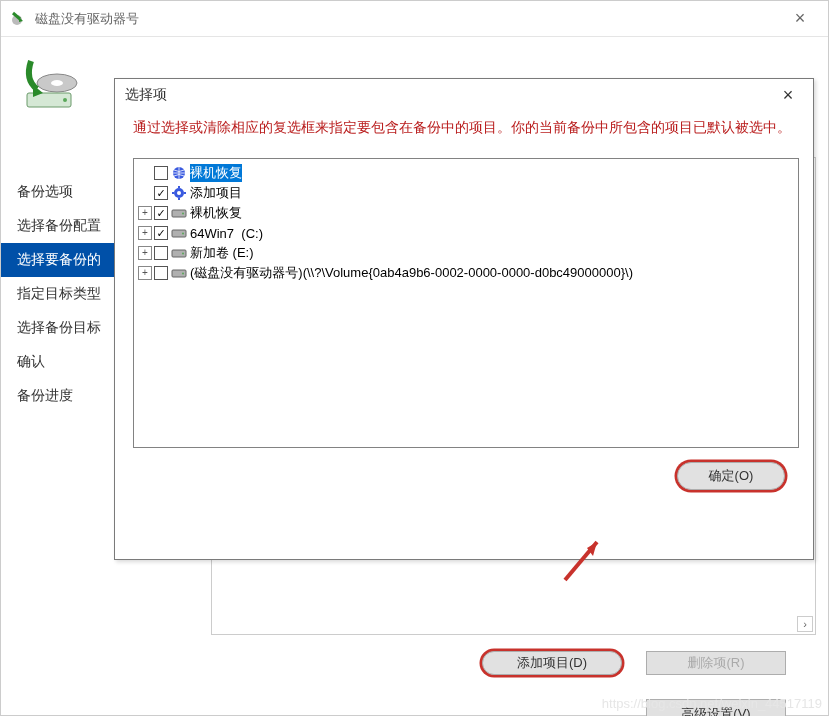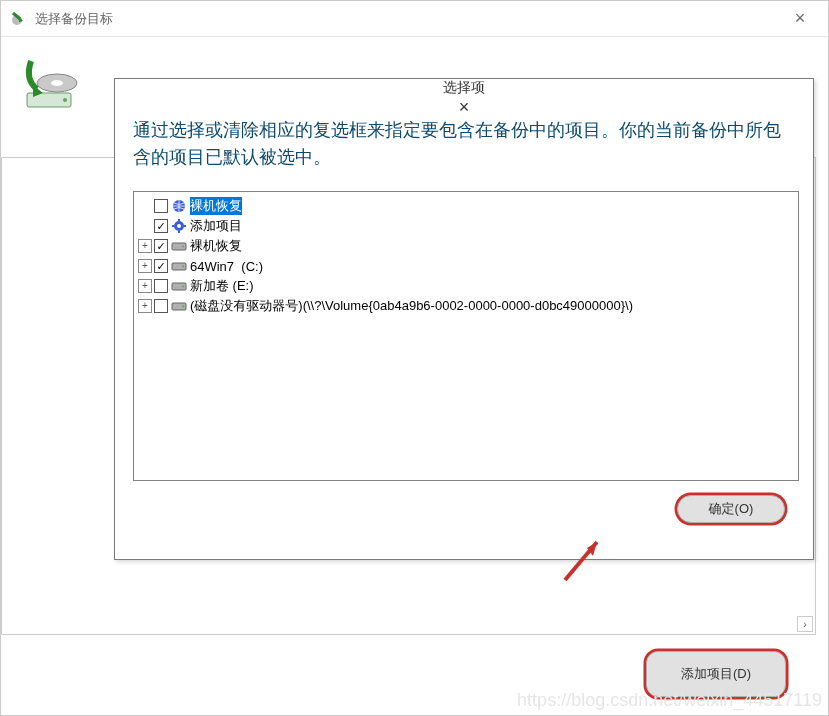--- a/index.html
+++ b/index.html
@@ -20,92 +20,102 @@
 .sidebar { width: 210px; padding: 18px 0 0 0; }
 .sidebar-item { padding: 8px 16px; font-size: 14px; color: #333; }
 .sidebar-item.active { background: #0050a8; color: #fff; }
 .sidebar-item.sub { }
 
 .content-area { flex: 1; padding: 0 12px 0 0; position: relative; }
 .content-box { border: 1px solid #ccc; height: 478px; position: relative; }
 .scroll-arrow { position: absolute; right: 2px; bottom: 2px; width: 16px; height: 16px; border: 1px solid #ccc; font-size: 11px; text-align: center; line-height: 14px; color: #666; cursor: pointer; }
 
 .lower-buttons { display: flex; justify-content: flex-end; gap: 24px; padding: 16px 30px 0 0; }
-.lower-buttons .btn { width: 140px; height: 46px; }
+.lower-buttons .btn { width: 140px; height: 24px; }
 .lower-buttons2 { display: flex; justify-content: flex-end; padding: 24px 30px 0 0; }
 .lower-buttons2 .btn { width: 140px; height: 30px; }
 
 .btn { border: 1px solid #adadad; background: #e1e1e1; font-size: 13px; cursor: pointer; display: flex; align-items: center; justify-content: center; color: #333; }
 .btn.disabled { color: #aaa; cursor: default; }
 .btn.highlighted { box-shadow: 0 0 0 2.5px #c8322c; border-radius: 12px; }
 
 
 .dialog { position: absolute; left: 114px; top: 78px; width: 700px; height: 482px; background: #fff; border: 1px solid #7a7a7a; box-shadow: 2px 2px 4px rgba(0,0,0,0.15); }
-.dialog-titlebar { height: 32px; display: flex; align-items: center; padding: 0 10px; flex-direction: column; }
+.dialog-titlebar { height: 32px; display: flex; align-items: center; padding: 0 10px; }
 .dialog-title { font-size: 14px; color: #333; }
 .dialog-spacer { flex: 1; }
 .dialog-close { font-size: 18px; color: #333; cursor: pointer; width: 30px; text-align: center; font-family: Arial, sans-serif; }
-.dialog-desc { padding: 6px 18px 12px 18px; font-size: 18px; color: #0c4a6e; line-height: 1.5; font-family: Liberation Serif, serif; }
+.dialog-desc { padding: 6px 18px 12px 18px; font-size: 14px; color: #b91c1c; line-height: 1.5; font-family: Liberation Serif, serif; }
 .tree-box { margin: 8px 14px 0 18px; border: 1px solid #828282; height: 290px; background: #fff; overflow: auto; padding: 4px 4px; }
 .tree-row { display: flex; align-items: center; height: 20px; font-size: 13px; font-family: "SimSun", monospace; }
 .tree-row .expander { width: 14px; height: 14px; border: 1px solid #888; font-size: 10px; line-height: 12px; text-align: center; margin-right: 2px; cursor: pointer; color: #555; }
 .tree-row .expander.blank { border: none; visibility: hidden; }
 .tree-row .chk { width: 14px; height: 14px; border: 1px solid #555; margin-right: 2px; display: flex; align-items: center; justify-content: center; cursor: pointer; font-size: 12px; }
 .tree-row .chk.checked::after { content: "✓"; font-size: 11px; color: #000; }
 .tree-row .node-icon { width: 18px; height: 16px; margin-right: 2px; display: flex; align-items: center; justify-content: center; }
 .tree-row .label { white-space: pre; }
 .tree-row .label.selected { background: #0078d7; color: #fff; }
 
 .dialog-buttons { display: flex; justify-content: flex-end; gap: 18px; padding: 14px 28px 0 0; }
 .dialog-buttons .btn { width: 108px; height: 28px; }
 .dialog-buttons .btn.highlighted { border-radius: 14px; }
 
 
 .anno-arrow { position: absolute; left: 557px; top: 528px; width: 48px; height: 48px; pointer-events: none; }
 
-.watermark { position: absolute; right: 6px; bottom: 4px; font-size: 18px; color: #e6e6e6; font-family: Arial, sans-serif; }
+.watermark { position: absolute; right: 6px; bottom: 4px; font-size: 13px; color: #e6e6e6; font-family: Arial, sans-serif; }
 </style>
 </head>
 <body>
 
 <div class="main-window">
   <div class="titlebar">
     <span class="icon-wrap">
       <svg width="18" height="18" viewBox="0 0 18 18">
           <circle cx="7" cy="10" r="5" fill="#bbb"></circle>
           <path d="M3 3 L10 9" stroke="#2a8a2a" stroke-width="3" fill="none"></path>
           <polygon points="9,7 13,11 9,12" fill="#2a8a2a"></polygon>
         </svg>
     </span>
-    <span class="titlebar-title">选择备份目标</span>
+    <span class="titlebar-title">磁盘没有驱动器号</span>
     <span class="titlebar-spacer"></span>
     <span class="titlebar-close">×</span>
   </div>
 
   <div class="header-area">
     <div class="disk-icon-wrap">
       <svg width="64" height="64" viewBox="0 0 64 64">
         <ellipse cx="38" cy="28" rx="20" ry="9" fill="#c9c9c9" stroke="#888"></ellipse>
         <ellipse cx="38" cy="28" rx="6" ry="3" fill="#fff"></ellipse>
         <rect x="8" y="38" width="44" height="14" rx="2" fill="#d5e8d5" stroke="#6a9a6a"></rect>
         <circle cx="46" cy="45" r="2" fill="#5aa85a"></circle>
         <path d="M12 6 C 8 18, 10 28, 18 34" stroke="#2a8a2a" stroke-width="6" fill="none"></path>
         <polygon points="14,30 24,38 14,42" fill="#2a8a2a"></polygon>
       </svg>
     </div>
   </div>
 
   <div class="body-area">
+    <div class="sidebar">
+      <div class="sidebar-item">备份选项</div>
+      <div class="sidebar-item">选择备份配置</div>
+      <div class="sidebar-item active">选择要备份的</div>
+      <div class="sidebar-item">指定目标类型</div>
+      <div class="sidebar-item sub">选择备份目标</div>
+      <div class="sidebar-item sub">确认</div>
+      <div class="sidebar-item">备份进度</div>
+    </div>
 
     <div class="content-area">
       <div class="content-box">
         <div class="scroll-arrow">›</div>
       </div>
       <div class="lower-buttons">
         <div class="btn highlighted">添加项目(D)</div>
+        <div class="btn disabled">删除项(R)</div>
       </div>
       <div class="lower-buttons2">
         <div class="btn">高级设置(V)</div>
       </div>
     </div>
   </div>
 
   <div class="watermark">https://blog.csdn.net/weixin_44517119</div>
 </div>
 

